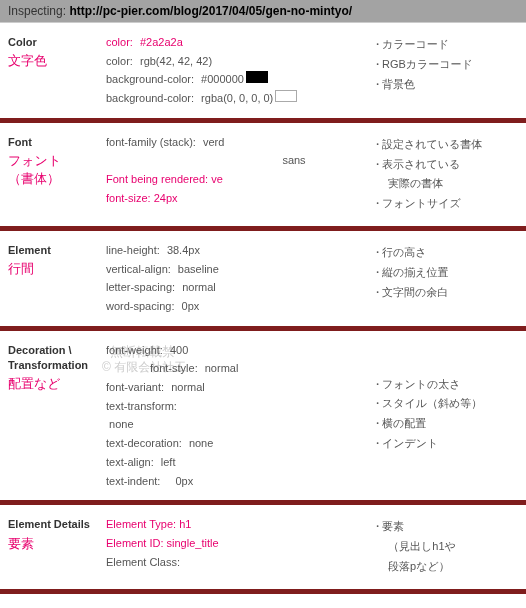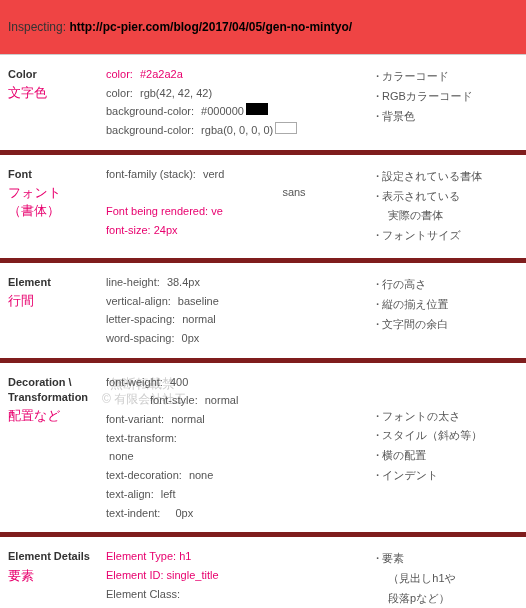--- a/index.html
+++ b/index.html
@@ -7,22 +7,22 @@
       font-family: sans-serif;
       font-size: 12px;
       background: #fff;
       width: 526px;
       min-height: 608px;
       color: #333;
       overflow-x: hidden;
     }
 
     .header-bar {
-      background: #ef4444;
-      padding: 20px 8px;
+      background: #a3a3a3;
+      padding: 4px 8px;
       font-size: 12px;
       color: #333;
       border-bottom: 1px solid #ccc;
     }
     .header-bar span.url {
       font-weight: bold;
       color: #000;
     }
 
     .main-content {

